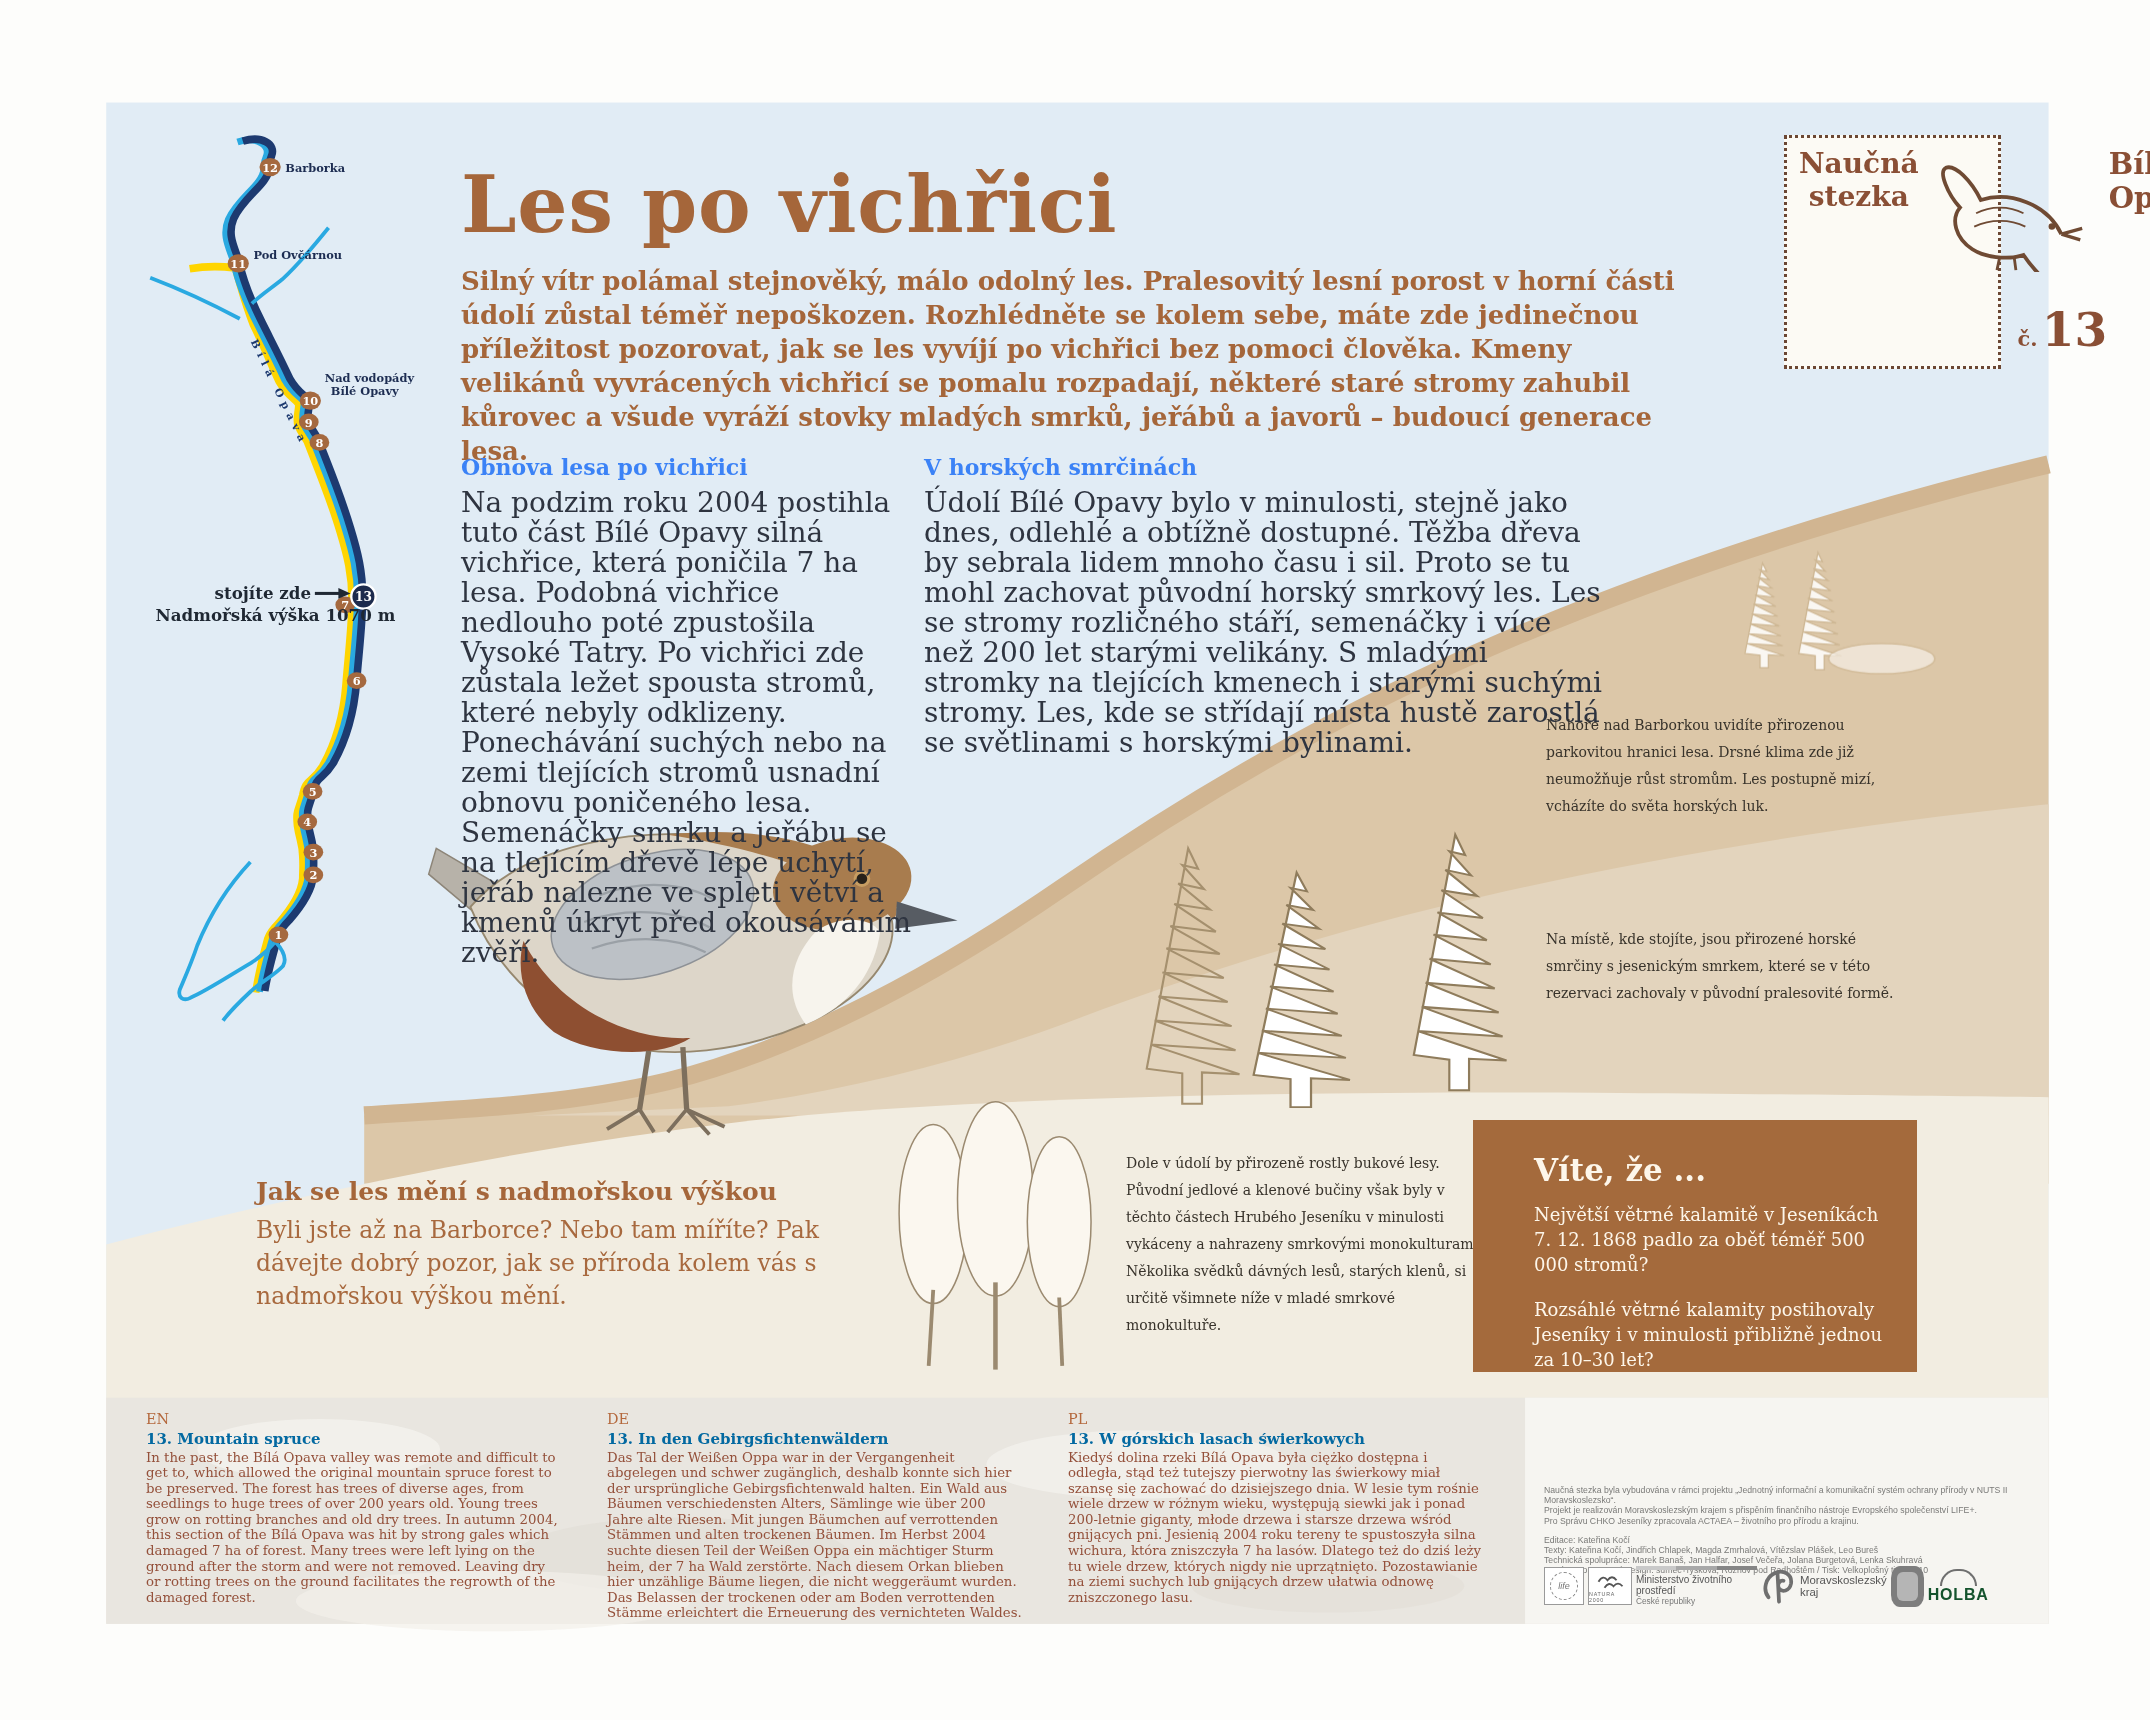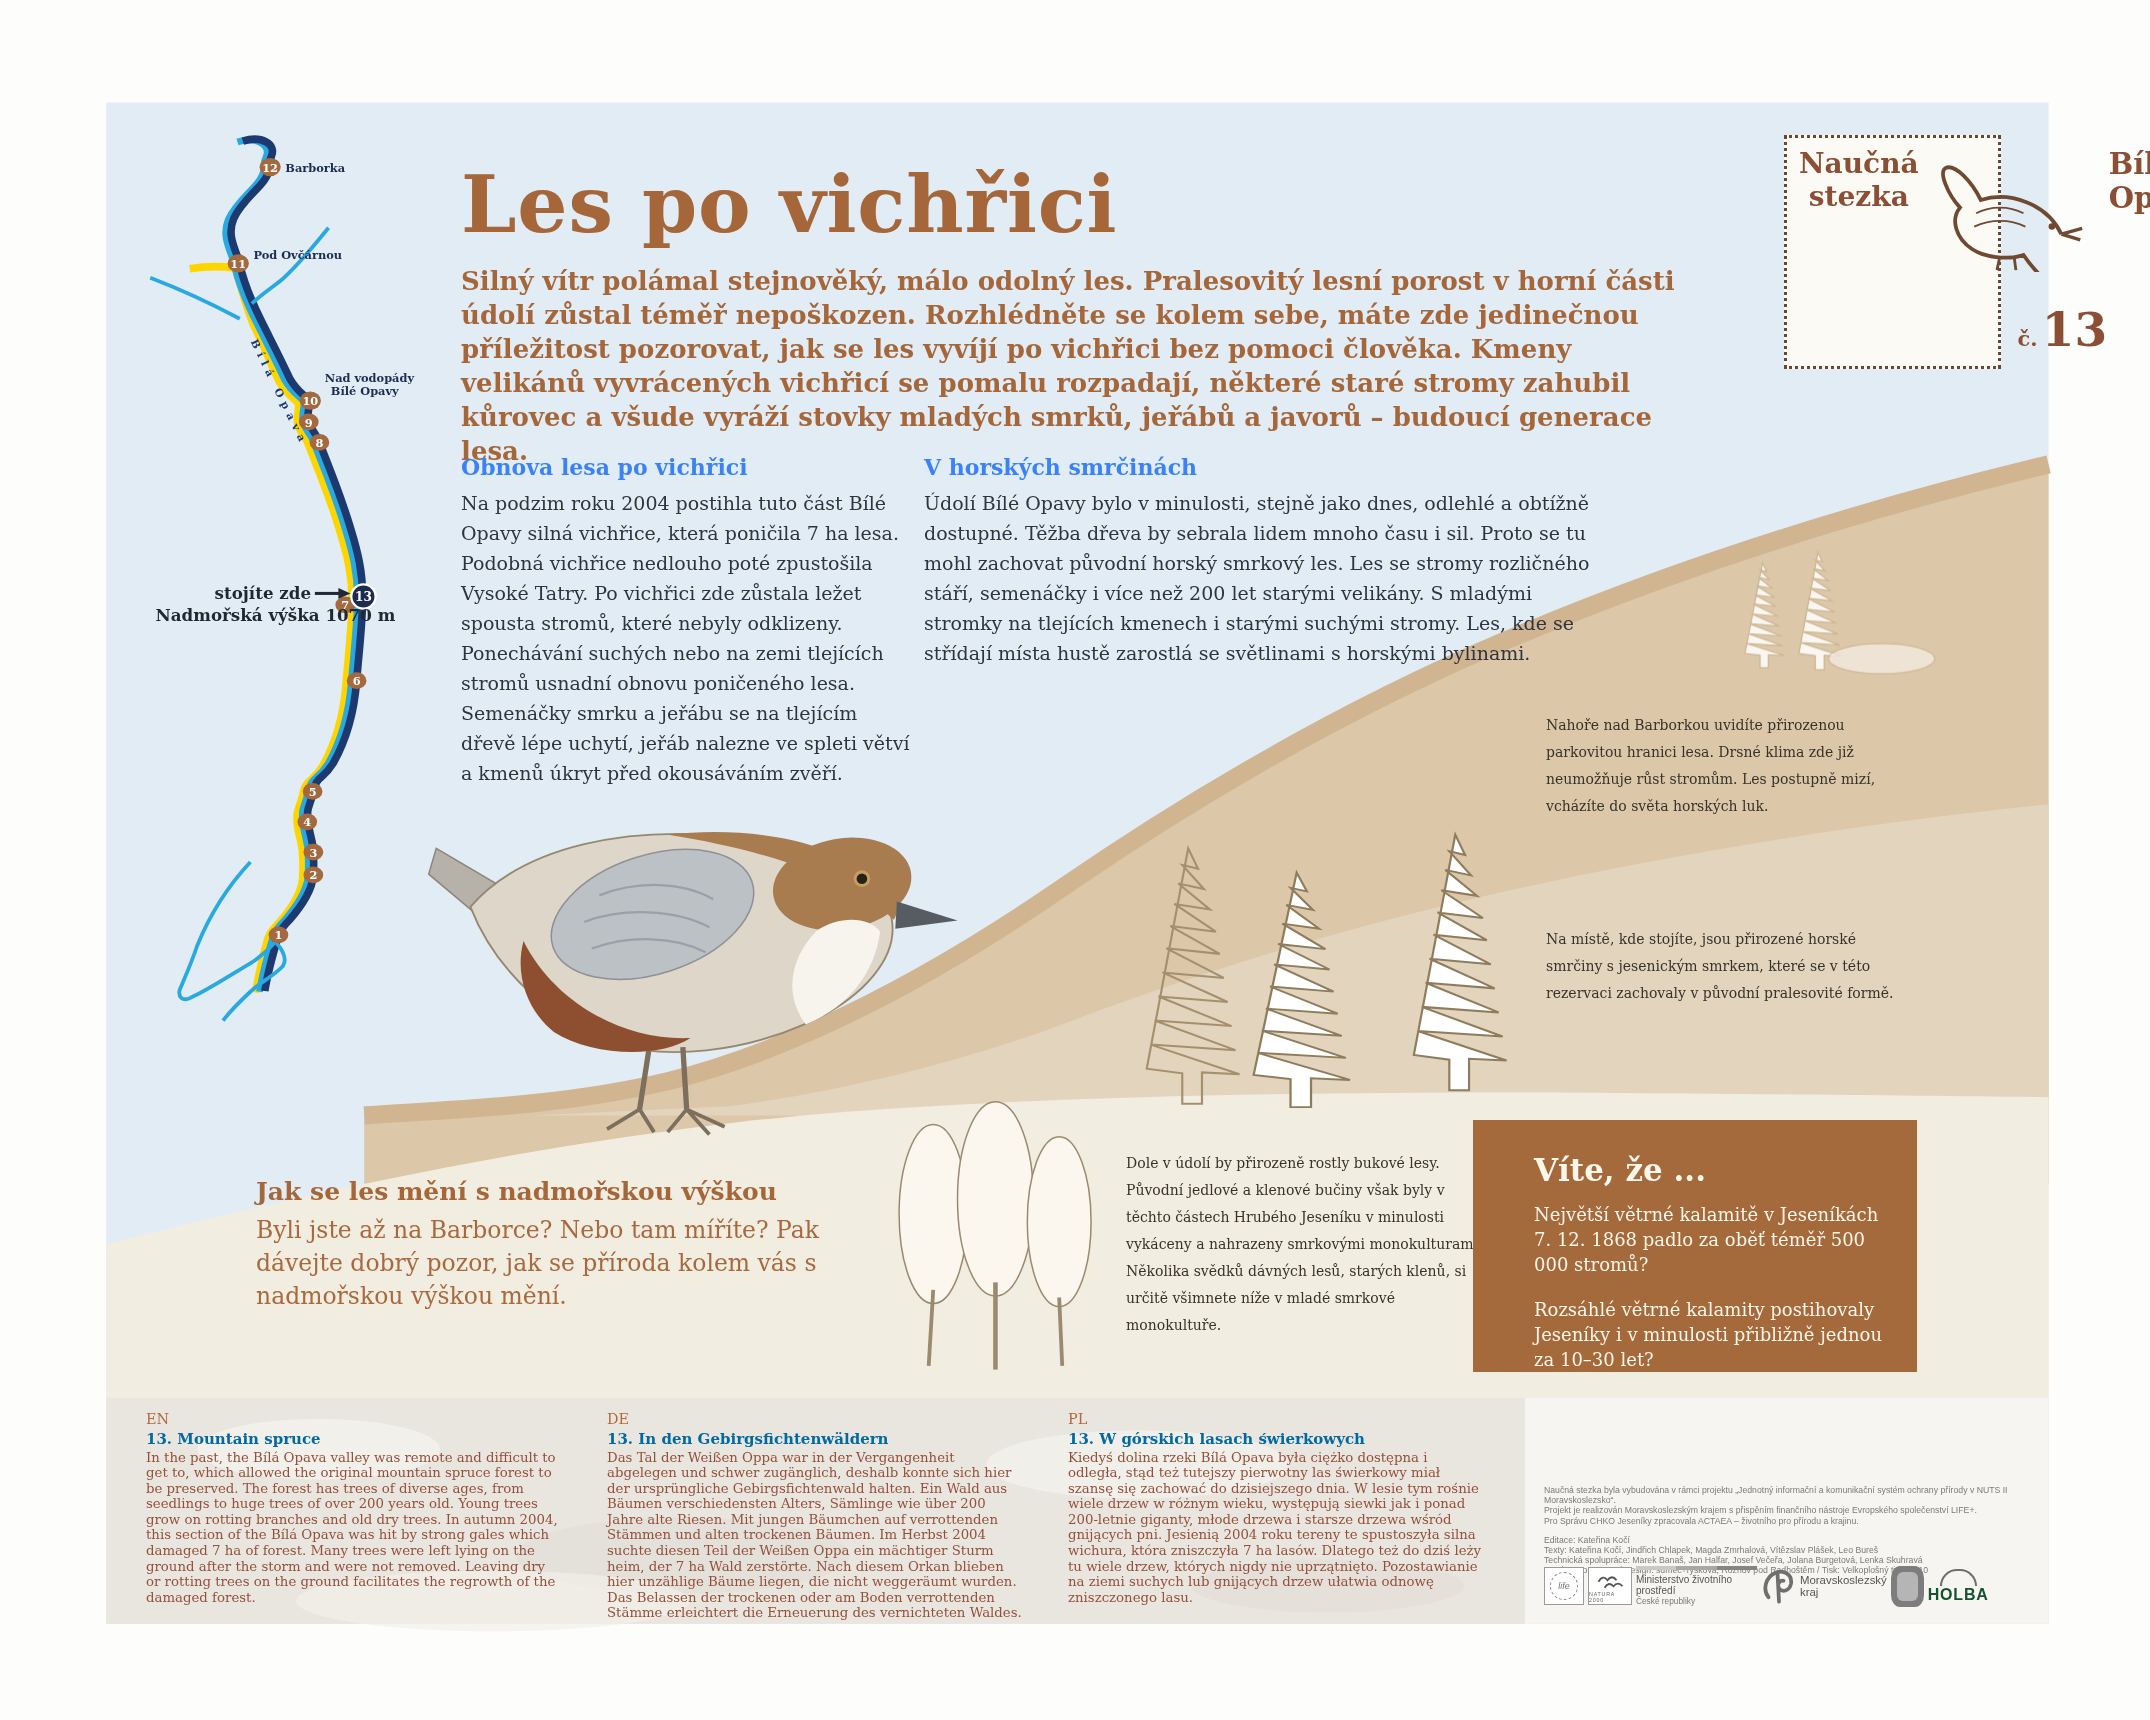--- a/index.html
+++ b/index.html
@@ -5,21 +5,21 @@
   html,body{margin:0;padding:0;background:#ffffff;}
   .canvas{position:relative;width:2151px;height:1721px;background:#fdfdfb;overflow:hidden;
           font-family:"DejaVu Serif", serif;}
   .abs{position:absolute;}
   svg text{font-family:"DejaVu Serif", serif;}
 
   .title{font-size:79px;font-weight:bold;color:#a5663a;letter-spacing:0.8px;}
   .intro{font-size:26px;font-weight:bold;color:#a5663a;line-height:34px;}
 
   .colhead{font-size:22px;font-weight:bold;color:#3b82f6;margin:0 0 7.6px 0;}
-  .colbody{font-size:19px;color:#2e3440;line-height:30px;margin:0;}
+  .colbody{font-size:28px;color:#2e3440;line-height:30px;margin:0;}
 
   .tanbody{font-size:14px;color:#38332b;line-height:27px;margin:14px;}
 
   .jak-head{font-size:25px;font-weight:bold;color:#a5663a;margin:0 0 7.6px 0;}
   .jak-body{font-size:23.5px;color:#a8693e;line-height:33px;margin:0;}
 
   .vite{background:#a46a3c;color:#fdf6ea;padding:32px 30px 23px 61px;box-sizing:border-box;}
   .vite-head{font-size:31px;font-weight:bold;margin:0 0 13.7px 0;}
   .vite-body{font-size:18px;line-height:25px;margin:0 0 20px 0;}
 

